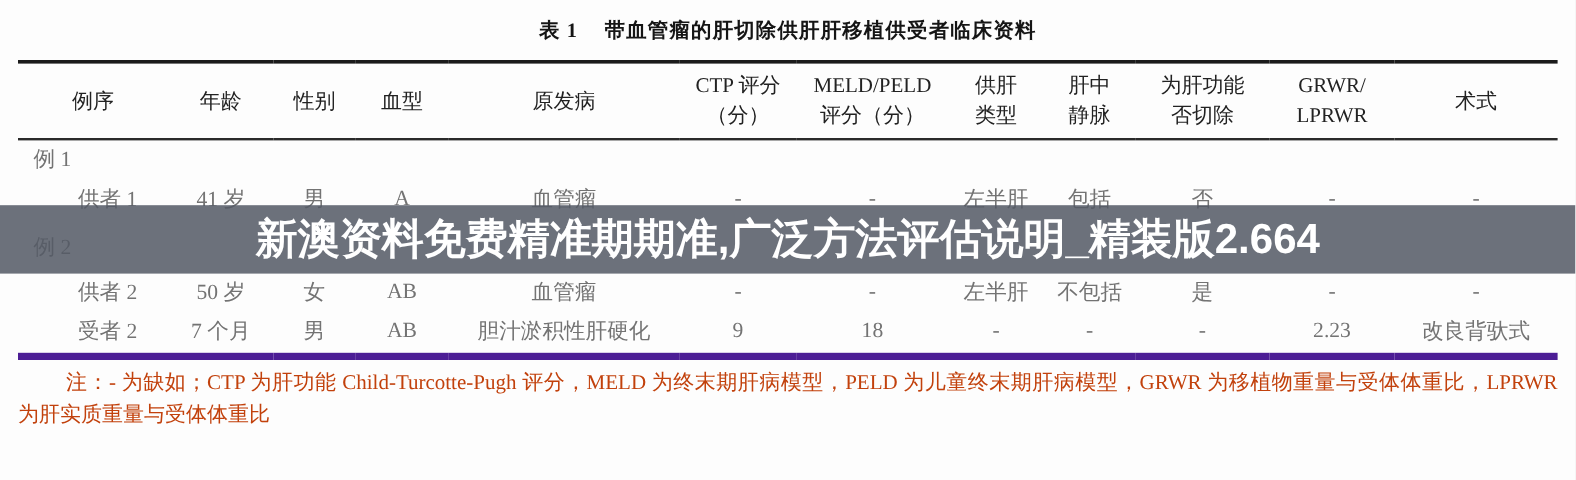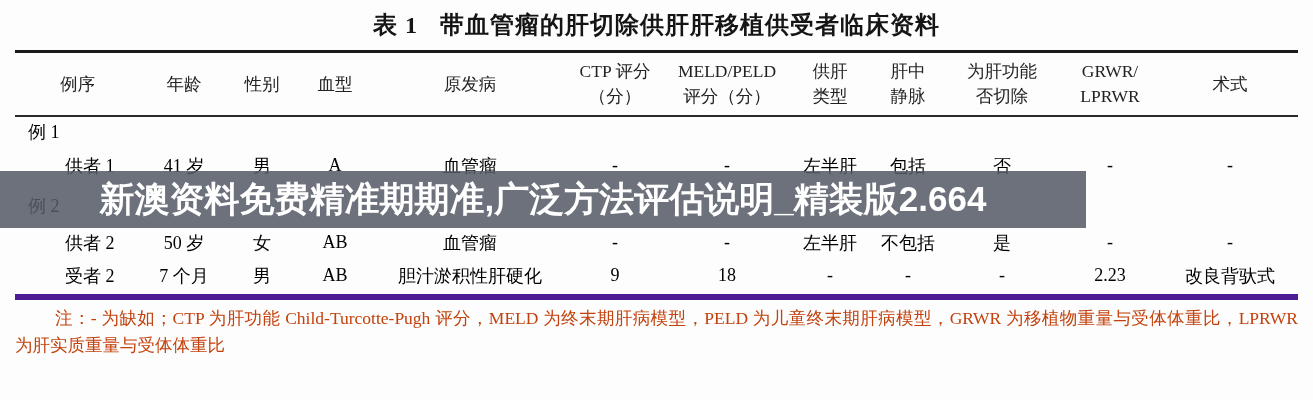--- a/index.html
+++ b/index.html
@@ -8,54 +8,54 @@
     position:relative;
     width:1313px;height:400px;
     background:#fdfdfd;
     overflow:hidden;
     font-family:"Liberation Serif","DejaVu Serif",serif;
     color:#1f1f1f;
   }
   .title{
     height:50px;
     display:flex;align-items:center;justify-content:center;
-    font-size:24px;font-weight:bold;color:#151515;
+    font-size:17px;font-weight:bold;color:#151515;
     letter-spacing:1px;
   }
   .title .gap{display:inline-block;width:22px;}
   table.clin{
     margin:0 15px;width:1283px;
     border-collapse:collapse;table-layout:fixed;
     border-top:3px solid #1b1b1b;
     border-bottom:6px solid #4c1d95;
   }
   thead th{
     font-weight:normal;font-size:17.5px;color:#222;
     text-align:center;vertical-align:middle;
     padding:5px 0;line-height:25px;height:52px;
     border-bottom:2px solid #2a2a2a;
   }
   tbody td{
-    font-size:18px;color:#000000;text-align:center;
+    font-size:18px;color:#737373;text-align:center;
     vertical-align:middle;padding:0;
   }
   tr.section td{
     text-align:left;padding-left:13px;height:30px;font-size:18px;
   }
   tr.data td{height:37px;}
   tr.data td:first-child{text-align:left;padding-left:50px;}
   tbody tr:nth-child(3) td{height:44px;}
   tbody tr:nth-child(4) td{height:29px;}
   .footnote{
     margin:5px 15px 0;
     font-size:17.5px;line-height:27px;color:#c2410c;
     text-indent:40px;text-align:justify;
   }
   .banner{
-    position:absolute;left:0;top:171px;width:1086px;height:57px;
+    position:absolute;left:0;top:171px;width:1313px;height:57px;
     background:rgba(84,90,101,0.86);
     display:flex;align-items:center;justify-content:center;
     font-family:"Liberation Sans","DejaVu Sans",sans-serif;
     font-weight:bold;font-size:35px;color:#ffffff;
     letter-spacing:0px;white-space:nowrap;
   }
 </style>
 </head>
 <body>
 

